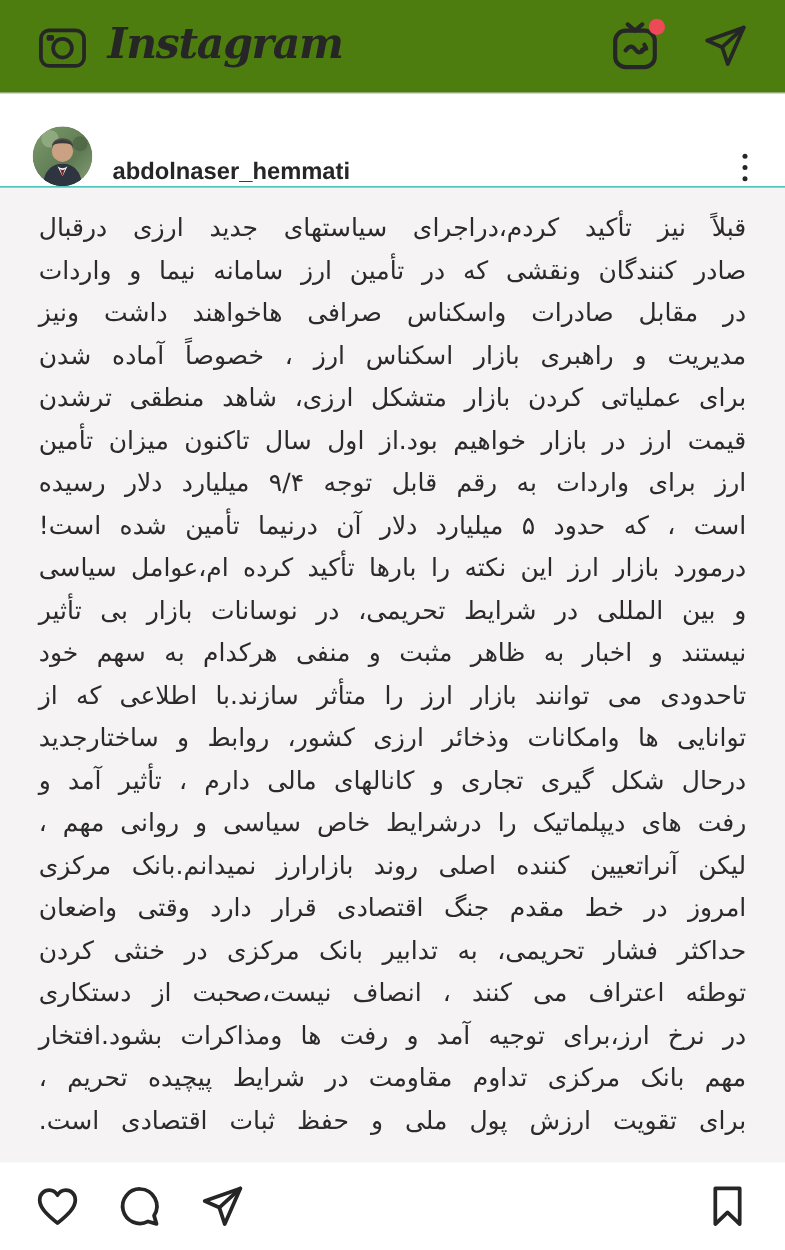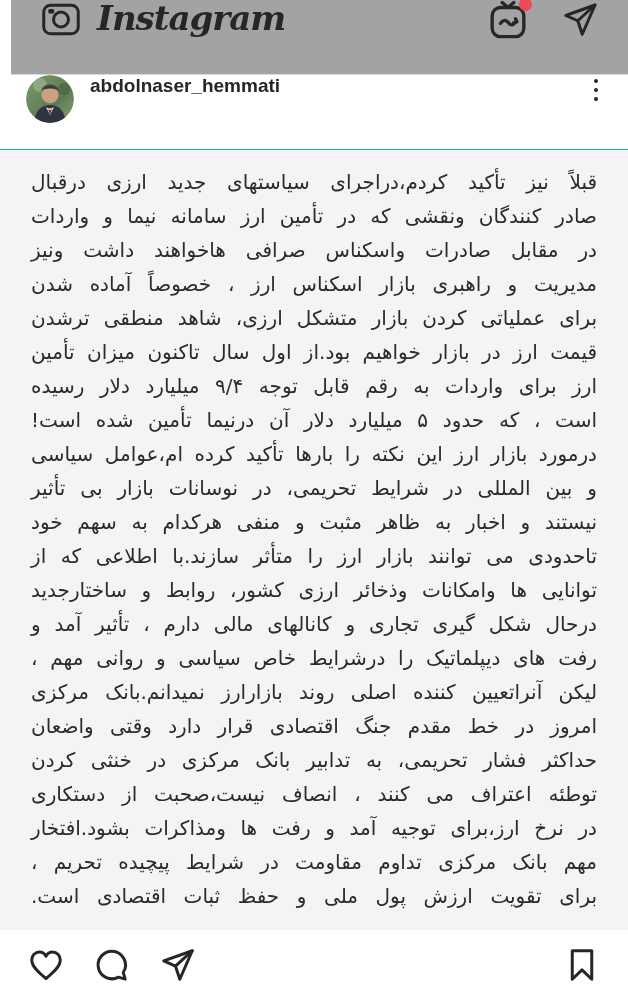--- a/index.html
+++ b/index.html
@@ -8,24 +8,24 @@
     font-family:"Liberation Sans", sans-serif;
     background:#ffffff;
     overflow:hidden;
     -webkit-font-smoothing:antialiased;
   }
   .app{width:628px;height:1000px;display:flex;flex-direction:column;}
 
   
   .top-bar{
     height:75px;flex:0 0 auto;
-    background:#a3a3a3;
+    background:#4d7c0f;
     border-bottom:1px solid #d9d9d9;
-    display:flex;align-items:flex-start;
-    padding:0 30px;box-sizing:border-box;margin-left:11px;
+    display:flex;align-items:center;
+    padding:0 30px;box-sizing:border-box;
   }
   .camera-icon{width:40px;height:36px;display:block;}
   .wordmark{
     margin-left:16px;
     font-family:"DejaVu Serif", serif;
     font-style:italic;font-weight:600;
     font-size:34px;color:#262626;
     letter-spacing:-1px;
     transform:translateY(-2px);
   }
@@ -34,21 +34,21 @@
   .igtv-icon{width:40px;height:40px;display:block;}
   .notif-dot{
     position:absolute;top:-2px;right:-4px;
     width:13px;height:13px;border-radius:50%;
   }
   .plane-icon-top{width:36px;height:36px;display:block;}
 
   
   .post-header{
     height:74px;flex:0 0 auto;background:#ffffff;
-    display:flex;align-items:flex-start;
+    display:flex;align-items:flex-end;
     padding:0 26px;box-sizing:border-box;
   }
   .avatar{
     width:48px;height:48px;border-radius:50%;
     overflow:hidden;flex:0 0 auto;display:block;
   }
   .username{
     margin-left:16px;
     font-size:19px;font-weight:700;color:#262626;
   }

